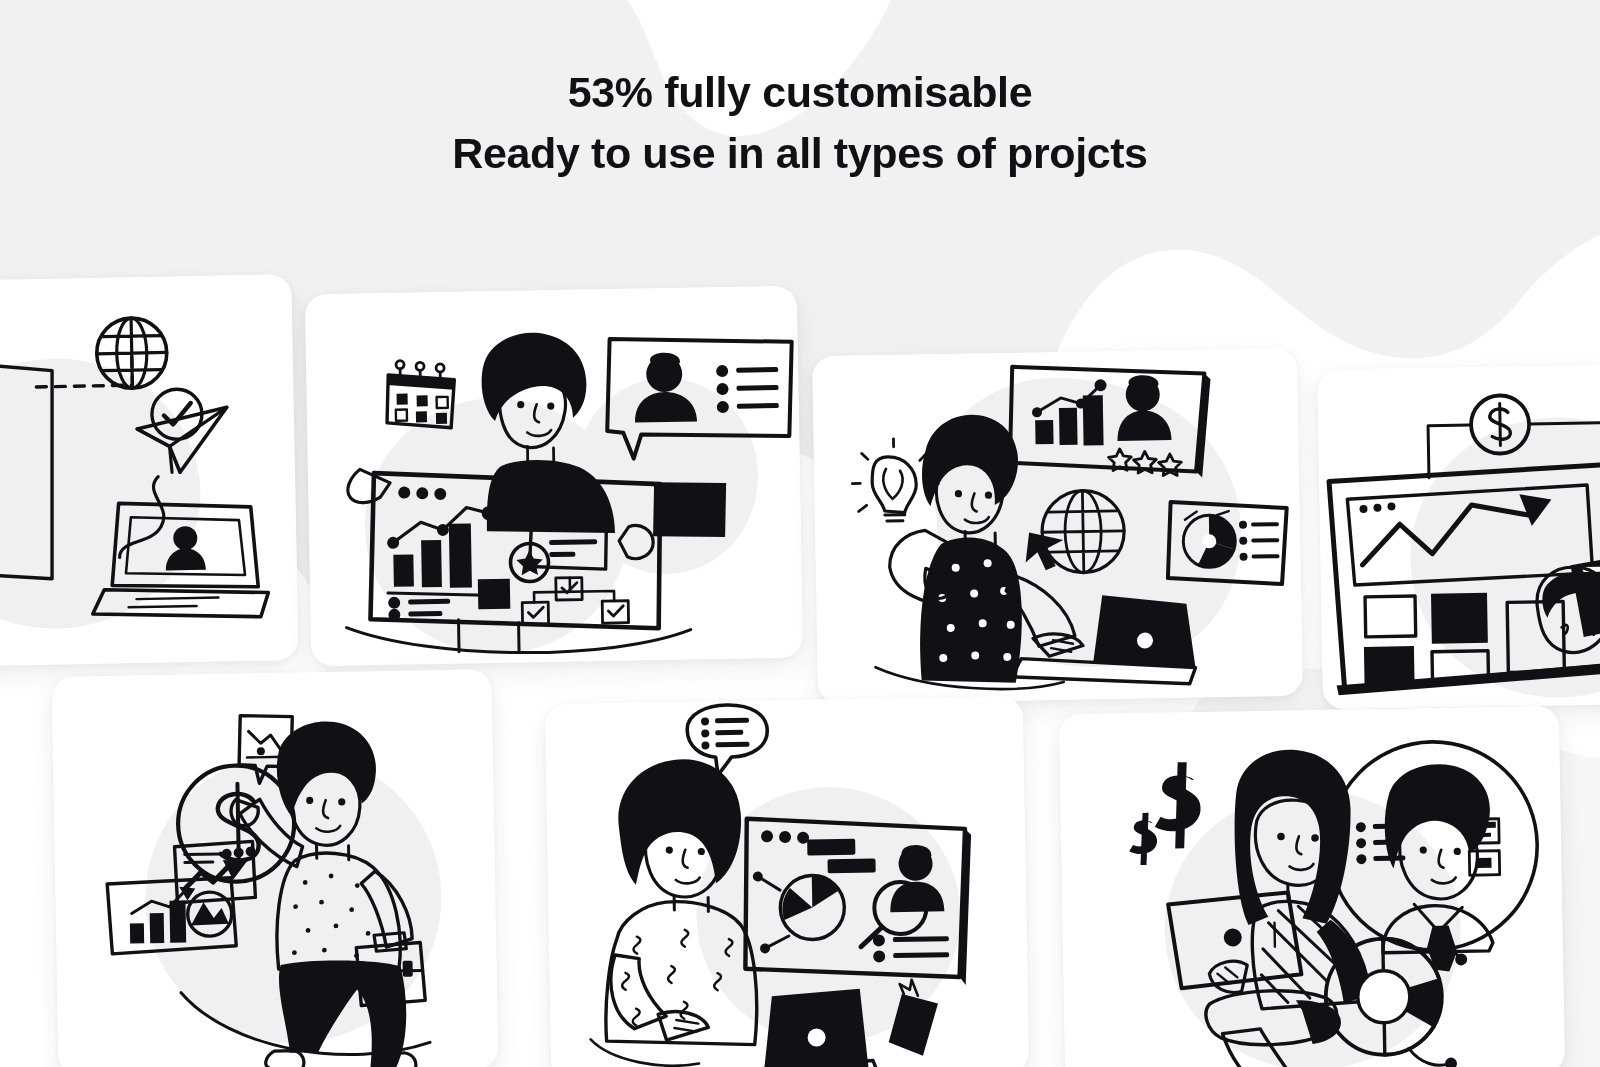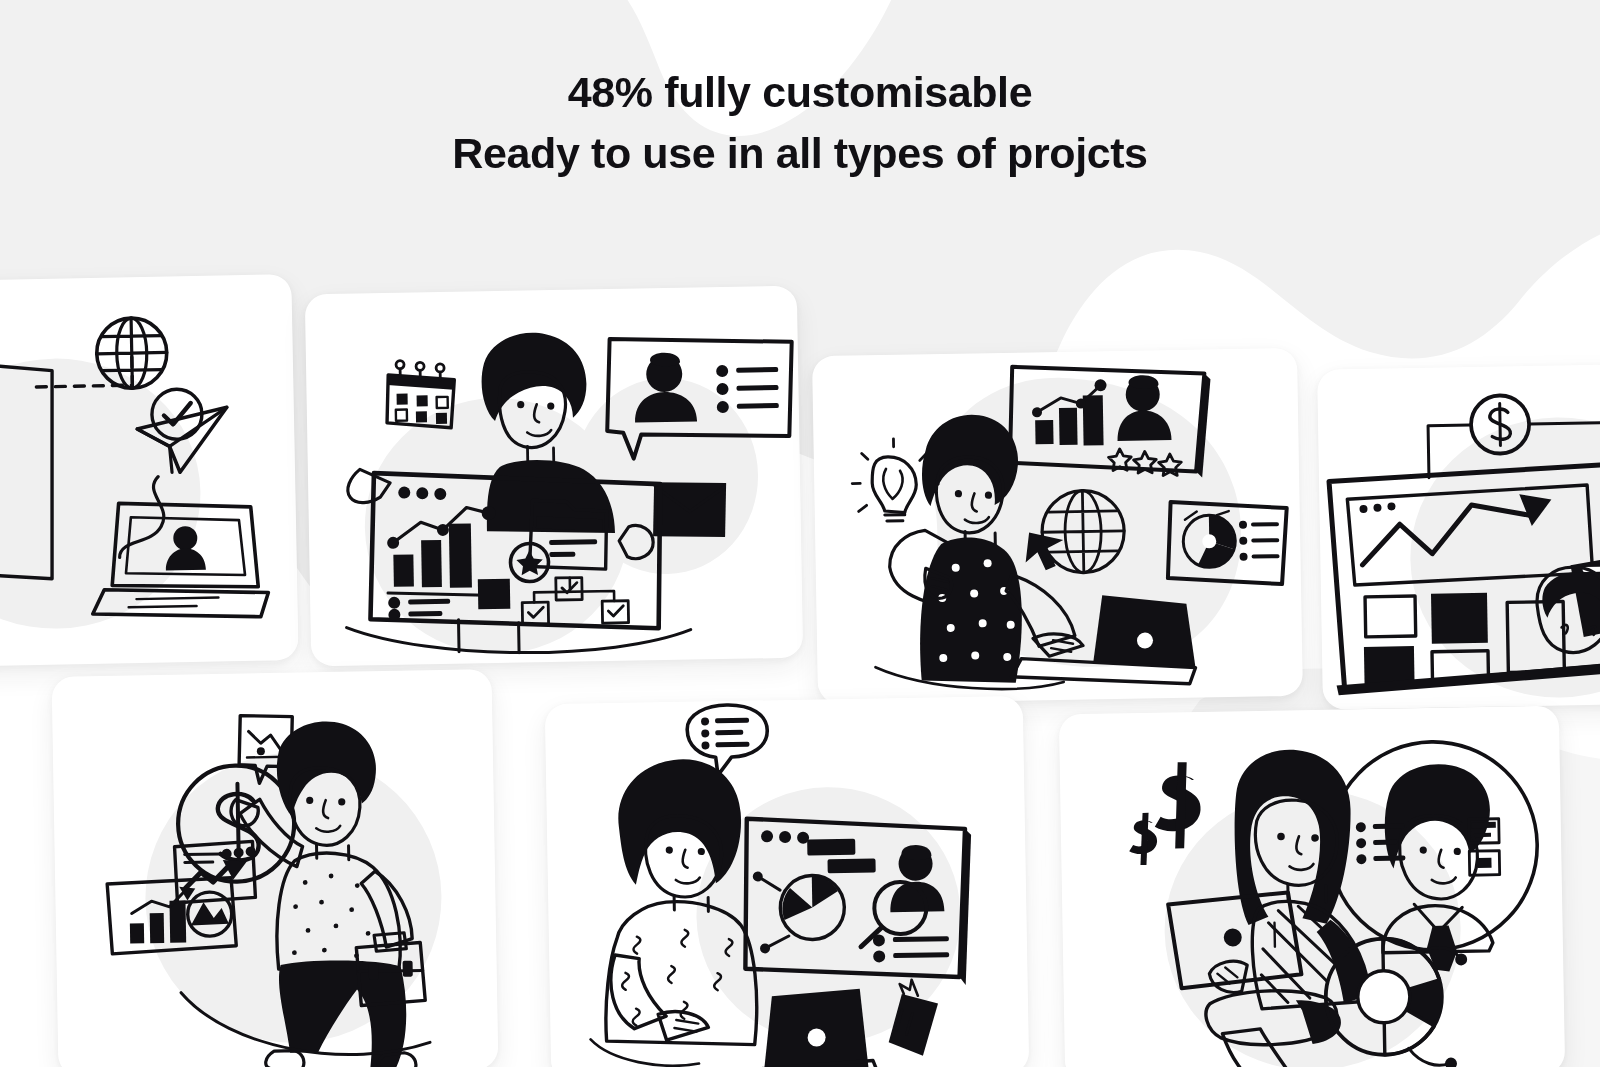--- a/index.html
+++ b/index.html
@@ -69,21 +69,21 @@
       <path fill="#f6f6f6" d="
         M 1200 700
         C 1270 660 1350 660 1420 690
         C 1500 724 1560 760 1620 760
         L 1660 760 L 1660 1120 L 1100 1120
         C 1080 1020 1110 820 1200 700 Z"></path>
     </svg>
   </div>
 
   <div class="headline">
-    <span>48% fully customisable</span>
+    <span>53% fully customisable</span>
     <span class="l2">Ready to use in all types of projcts</span>
   </div>
 
   <div class="card" style="left:-120px;top:278px;width:415px;height:386px;transform:rotate(-1.1deg);">
     <div class="art">
       <svg viewBox="0 0 415 386" xmlns="http://www.w3.org/2000/svg">
         <ellipse class="blob" cx="175" cy="215" rx="145" ry="135"></ellipse>
 
         <path class="ink" stroke-width="3.4" d="M40 78 L174 92 L170 300 L38 290 Z" fill="#fff"></path>
         <rect class="fillblk" x="52" y="100" width="42" height="15" rx="3"></rect>

